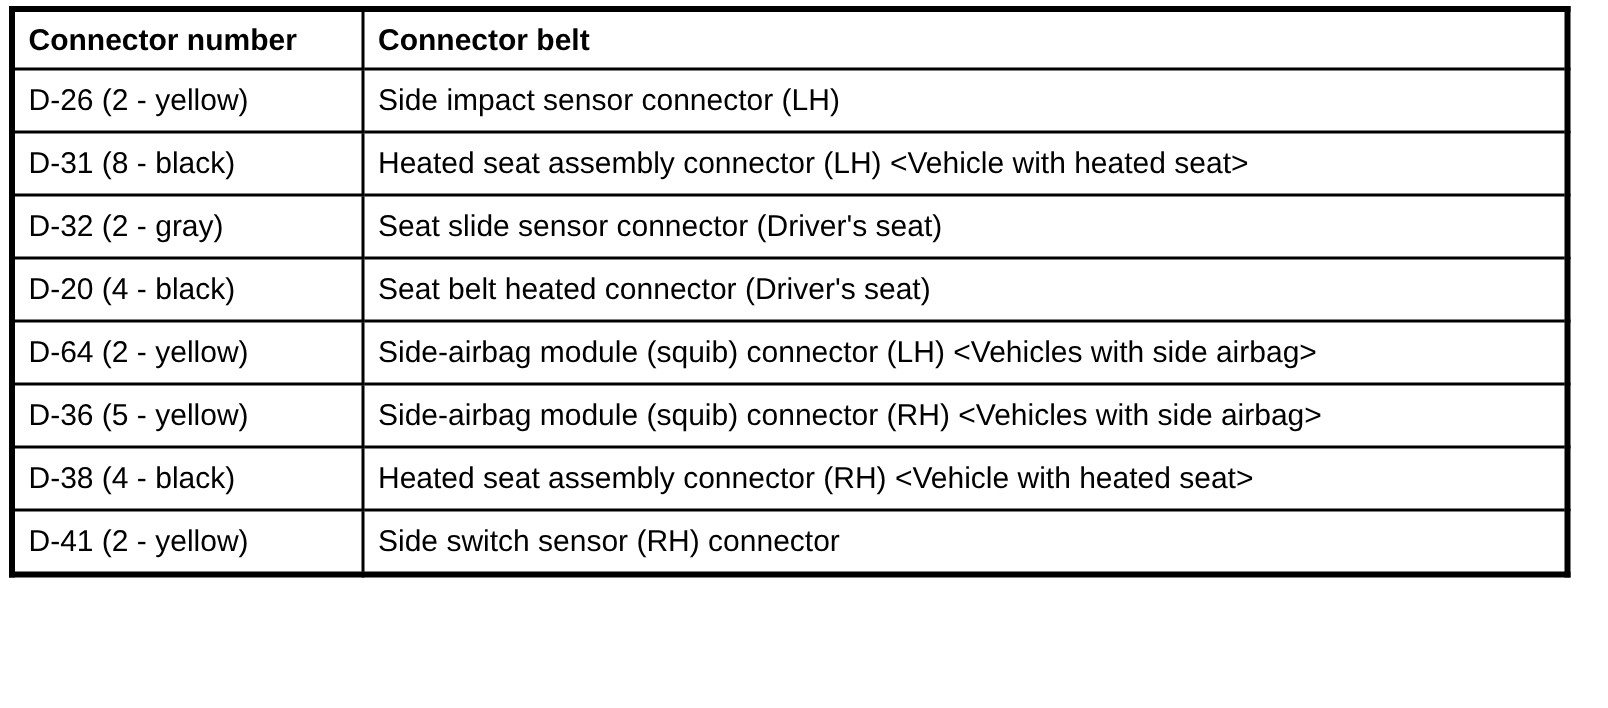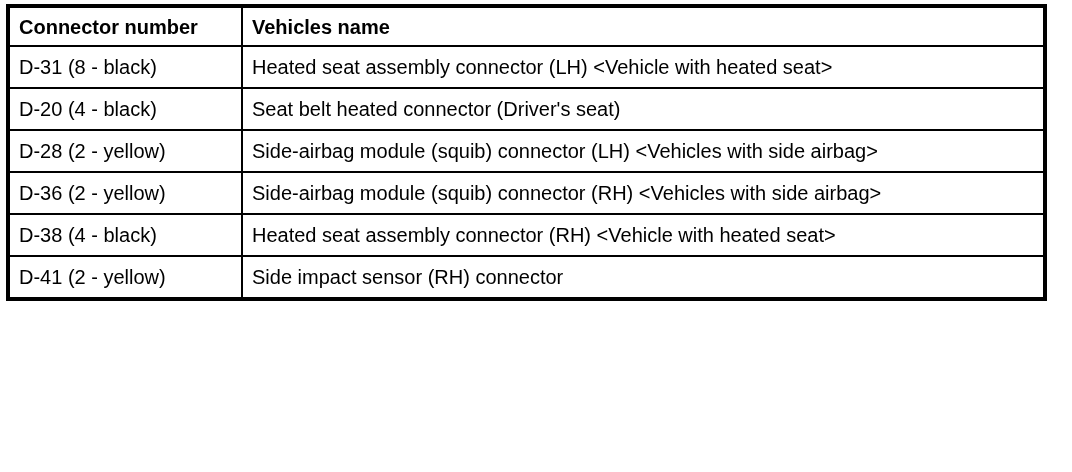--- a/index.html
+++ b/index.html
@@ -55,43 +55,51 @@
 
 <div class="page">
   <table class="conn-table">
     <colgroup>
       <col class="col-number">
       <col class="col-name">
     </colgroup>
     <thead>
       <tr>
         <th>Connector number</th>
-        <th>Vehicles name</th>
+        <th>Connector belt</th>
       </tr>
     </thead>
     <tbody>
       <tr>
+        <td>D-26 (2 - yellow)</td>
+        <td>Side impact sensor connector (LH)</td>
+      </tr>
+      <tr>
         <td>D-31 (8 - black)</td>
         <td>Heated seat assembly connector (LH) &lt;Vehicle with heated seat&gt;</td>
+      </tr>
+      <tr>
+        <td>D-32 (2 - gray)</td>
+        <td>Seat slide sensor connector (Driver's seat)</td>
       </tr>
       <tr>
         <td>D-20 (4 - black)</td>
         <td>Seat belt heated connector (Driver's seat)</td>
       </tr>
       <tr>
-        <td>D-28 (2 - yellow)</td>
+        <td>D-64 (2 - yellow)</td>
         <td>Side-airbag module (squib) connector (LH) &lt;Vehicles with side airbag&gt;</td>
       </tr>
       <tr>
-        <td>D-36 (2 - yellow)</td>
+        <td>D-36 (5 - yellow)</td>
         <td>Side-airbag module (squib) connector (RH) &lt;Vehicles with side airbag&gt;</td>
       </tr>
       <tr>
         <td>D-38 (4 - black)</td>
         <td>Heated seat assembly connector (RH) &lt;Vehicle with heated seat&gt;</td>
       </tr>
       <tr>
         <td>D-41 (2 - yellow)</td>
-        <td>Side impact sensor (RH) connector</td>
+        <td>Side switch sensor (RH) connector</td>
       </tr>
     </tbody>
   </table>
 </div>
 
 </body></html>

